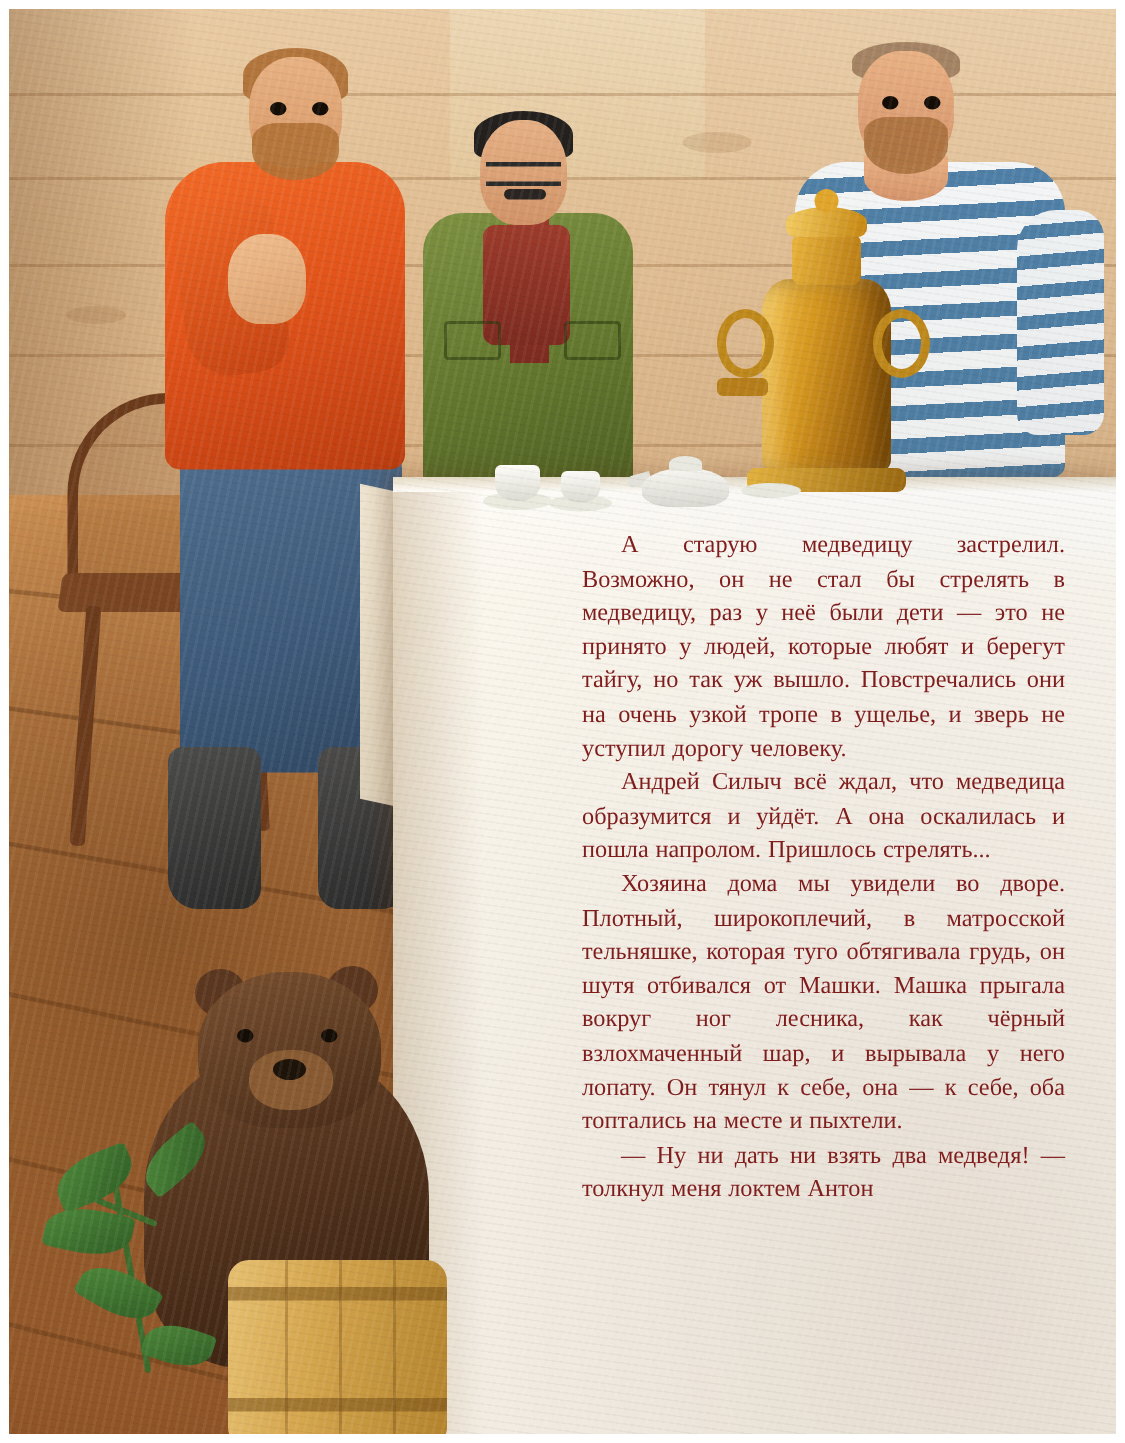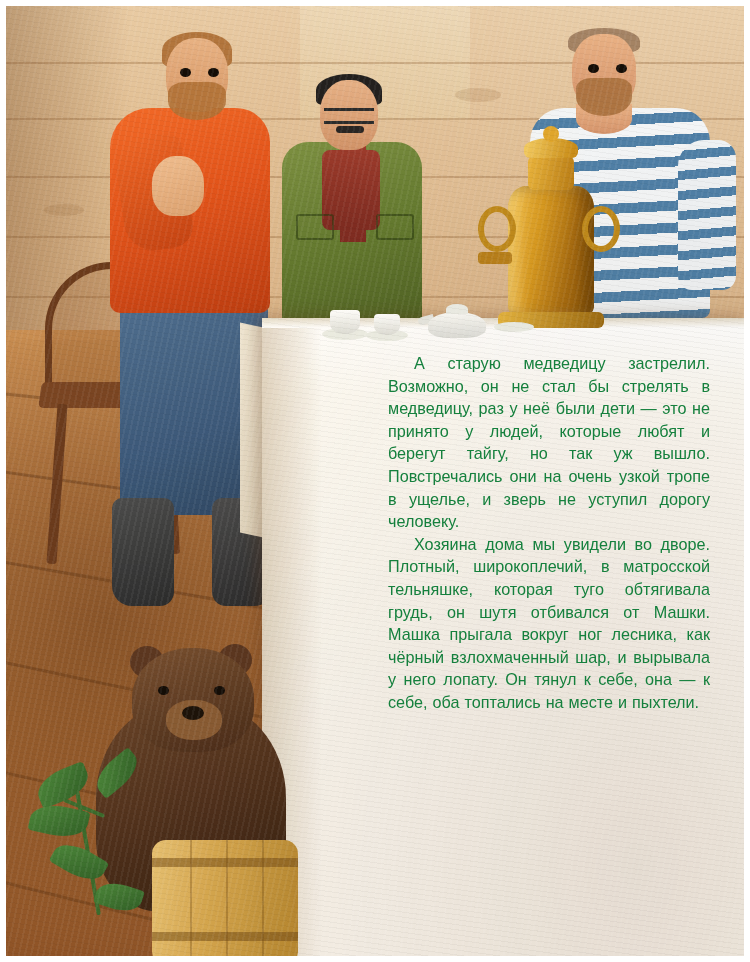--- a/index.html
+++ b/index.html
@@ -407,24 +407,24 @@
   
   .text-col {
     position: absolute;
     left: 388px;
     top: 352px;
     width: 322px;
     z-index: 30;
   }
   .text-col p {
     margin: 0;
-    font-family: Liberation Sans, sans-serif;
+    font-family: Liberation Serif, serif;
     font-size: 16.2px;
     line-height: 22.6px;
-    color: #15803d;
+    color: #7f1d1d;
     text-align: justify;
     text-indent: 26px;
     -webkit-hyphens: auto;
     hyphens: auto;
     word-spacing: .5px;
   }
   .text-col p.dash {
     text-indent: 26px;
   }
 </style>
@@ -541,17 +541,19 @@
     <div class="leaf" style="left:52px; top:848px; width:54px; height:28px; transform: rotate(30deg);"></div>
     <div class="leaf" style="left:92px; top:760px; width:50px; height:26px; transform: rotate(-40deg);"></div>
     <div class="leaf" style="left:96px; top:884px; width:46px; height:26px; transform: rotate(18deg);"></div>
 
     <div class="paint-blend"></div>
     <div class="paint-texture"></div>
   </div>
 
   <div class="text-col">
     <p>А старую медведицу застрелил. Возможно, он не стал бы стрелять в медведицу, раз у неё были дети — это не принято у людей, которые любят и берегут тайгу, но так уж вышло. Повстречались они на очень узкой тропе в ущелье, и зверь не уступил дорогу человеку.</p>
+    <p>Андрей Силыч всё ждал, что медведица образумится и уйдёт. А она оскалилась и пошла напролом. Пришлось стрелять...</p>
     <p>Хозяина дома мы увидели во дворе. Плотный, широкоплечий, в матросской тельняшке, которая туго обтягивала грудь, он шутя отбивался от Машки. Машка прыгала вокруг ног лесника, как чёрный взлохмаченный шар, и вырывала у него лопату. Он тянул к себе, она — к себе, оба топтались на месте и пыхтели.</p>
+    <p class="dash">— Ну ни дать ни взять два медведя! — толкнул меня локтем Антон</p>
   </div>
 
   <div class="paper-edge"></div>
 </div>
 
 </body></html>

